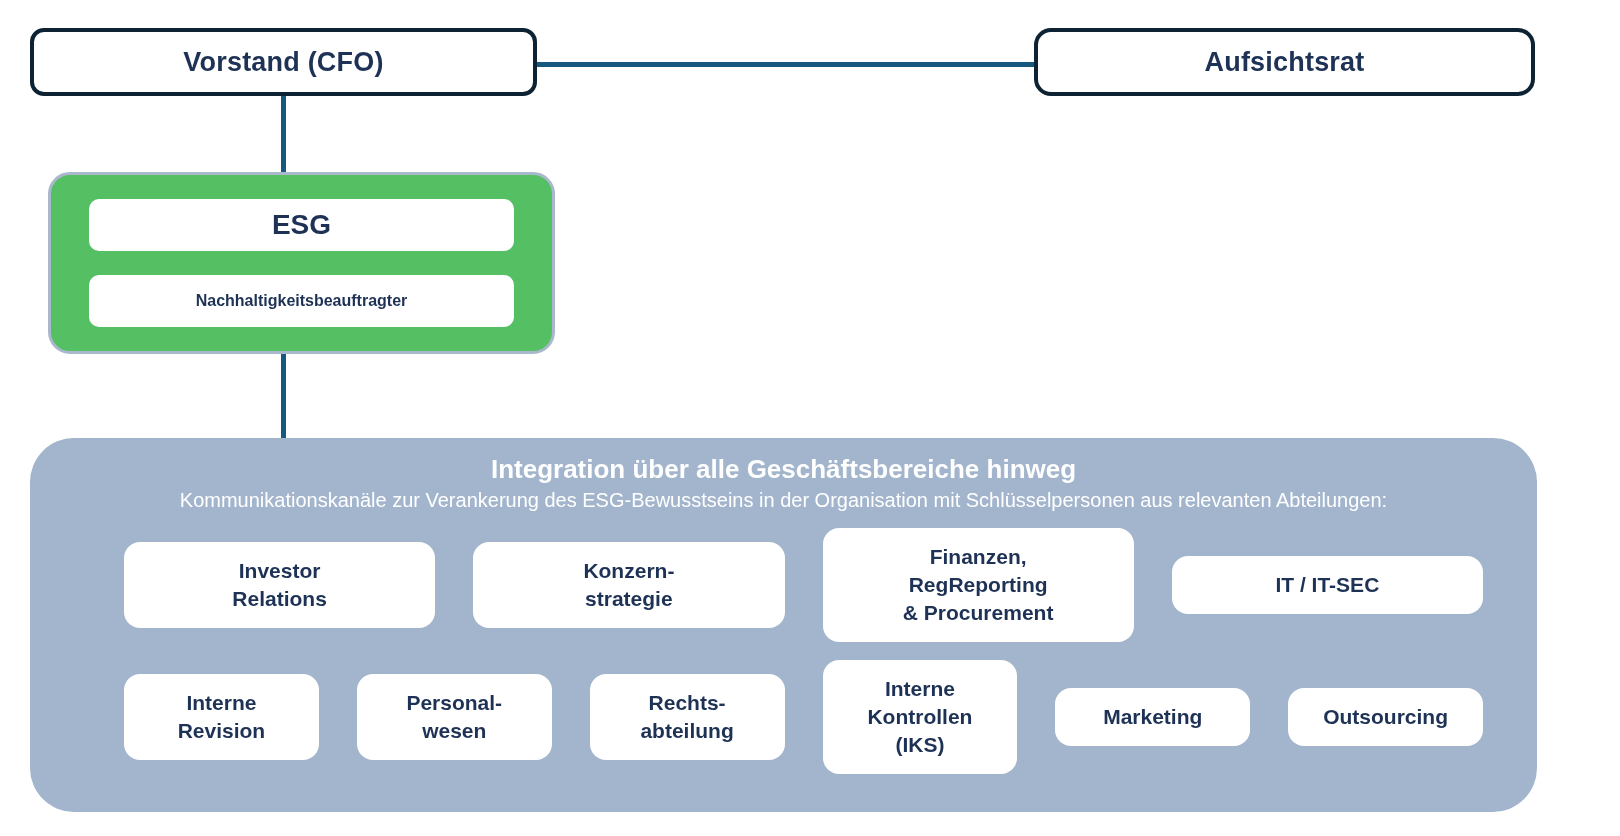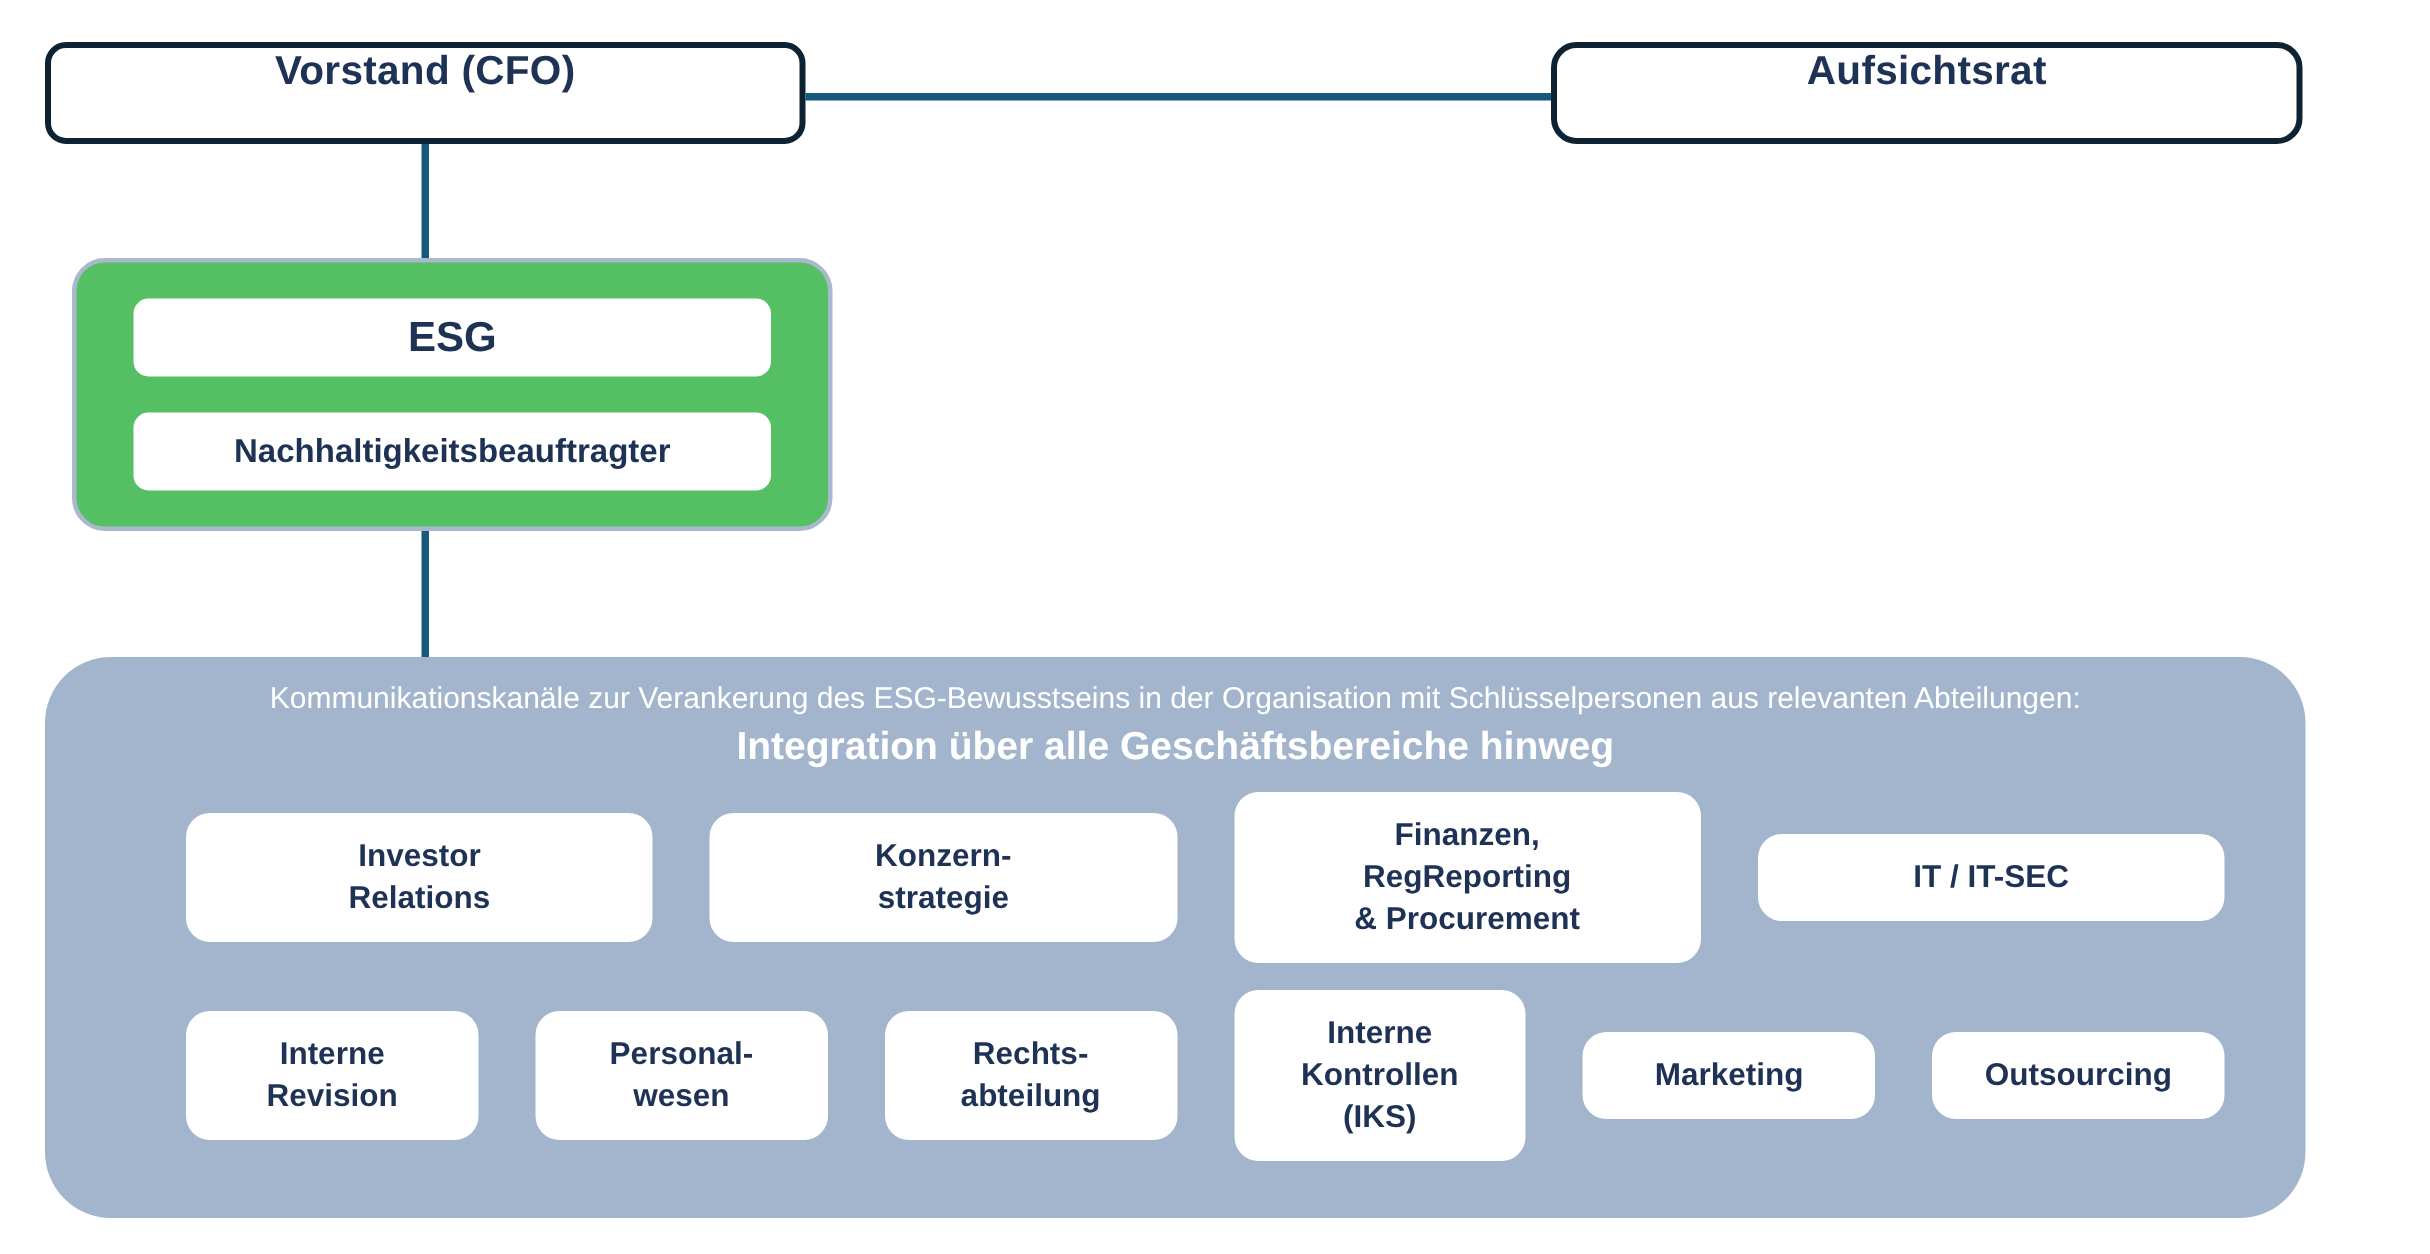--- a/index.html
+++ b/index.html
@@ -17,21 +17,21 @@
   }
 
   
   .org-box {
     position: absolute;
     box-sizing: border-box;
     background: #ffffff;
     border: 4px solid #0d2334;
     border-radius: 14px;
     display: flex;
-    align-items: flex-start;
+    align-items: center;
     justify-content: center;
     font-weight: bold;
     font-size: 27px;
     color: #1e3255;
     letter-spacing: 0.2px;
   }
   #vorstand-box { left: 30px; top: 28px; width: 507px; height: 68px; }
   #aufsichtsrat-box { left: 1034px; top: 28px; width: 501px; height: 68px; border-radius: 17px; }
 
   
@@ -59,21 +59,21 @@
     background: #ffffff;
     border-radius: 10px;
     height: 52px;
     display: flex;
     align-items: center;
     justify-content: center;
     font-weight: bold;
     color: #1e3255;
   }
   #esg-title-box { font-size: 28px; }
-  #esg-subtitle-box { font-size: 22px; }
+  #esg-subtitle-box { font-size: 16px; }
 
   
   #integration-panel {
     position: absolute;
     left: 30px; top: 438px;
     width: 1507px; height: 374px;
     box-sizing: border-box;
     background: #a2b5cd;
     border-radius: 44px;
     padding-top: 14px;
@@ -140,22 +140,22 @@
   <div id="esg-group-box">
     <div class="esg-inner" id="esg-title-box">
       <span>ESG</span>
     </div>
     <div class="esg-inner" id="esg-subtitle-box">
       <span>Nachhaltigkeitsbeauftragter</span>
     </div>
   </div>
 
   <div id="integration-panel">
+    <div id="integration-title">Integration über alle Geschäftsbereiche hinweg</div>
     <div id="integration-subtitle">Kommunikationskanäle zur Verankerung des ESG-Bewusstseins in der Organisation mit Schlüsselpersonen aus relevanten Abteilungen:</div>
-    <div id="integration-title">Integration über alle Geschäftsbereiche hinweg</div>
     <div id="department-grid">
       <div class="dept-row" id="dept-row-1">
           <div class="dept-box">Investor
 Relations</div>
           <div class="dept-box">Konzern-
 strategie</div>
           <div class="dept-box">Finanzen,
 RegReporting
 &amp; Procurement</div>
           <div class="dept-box">IT / IT-SEC</div>

